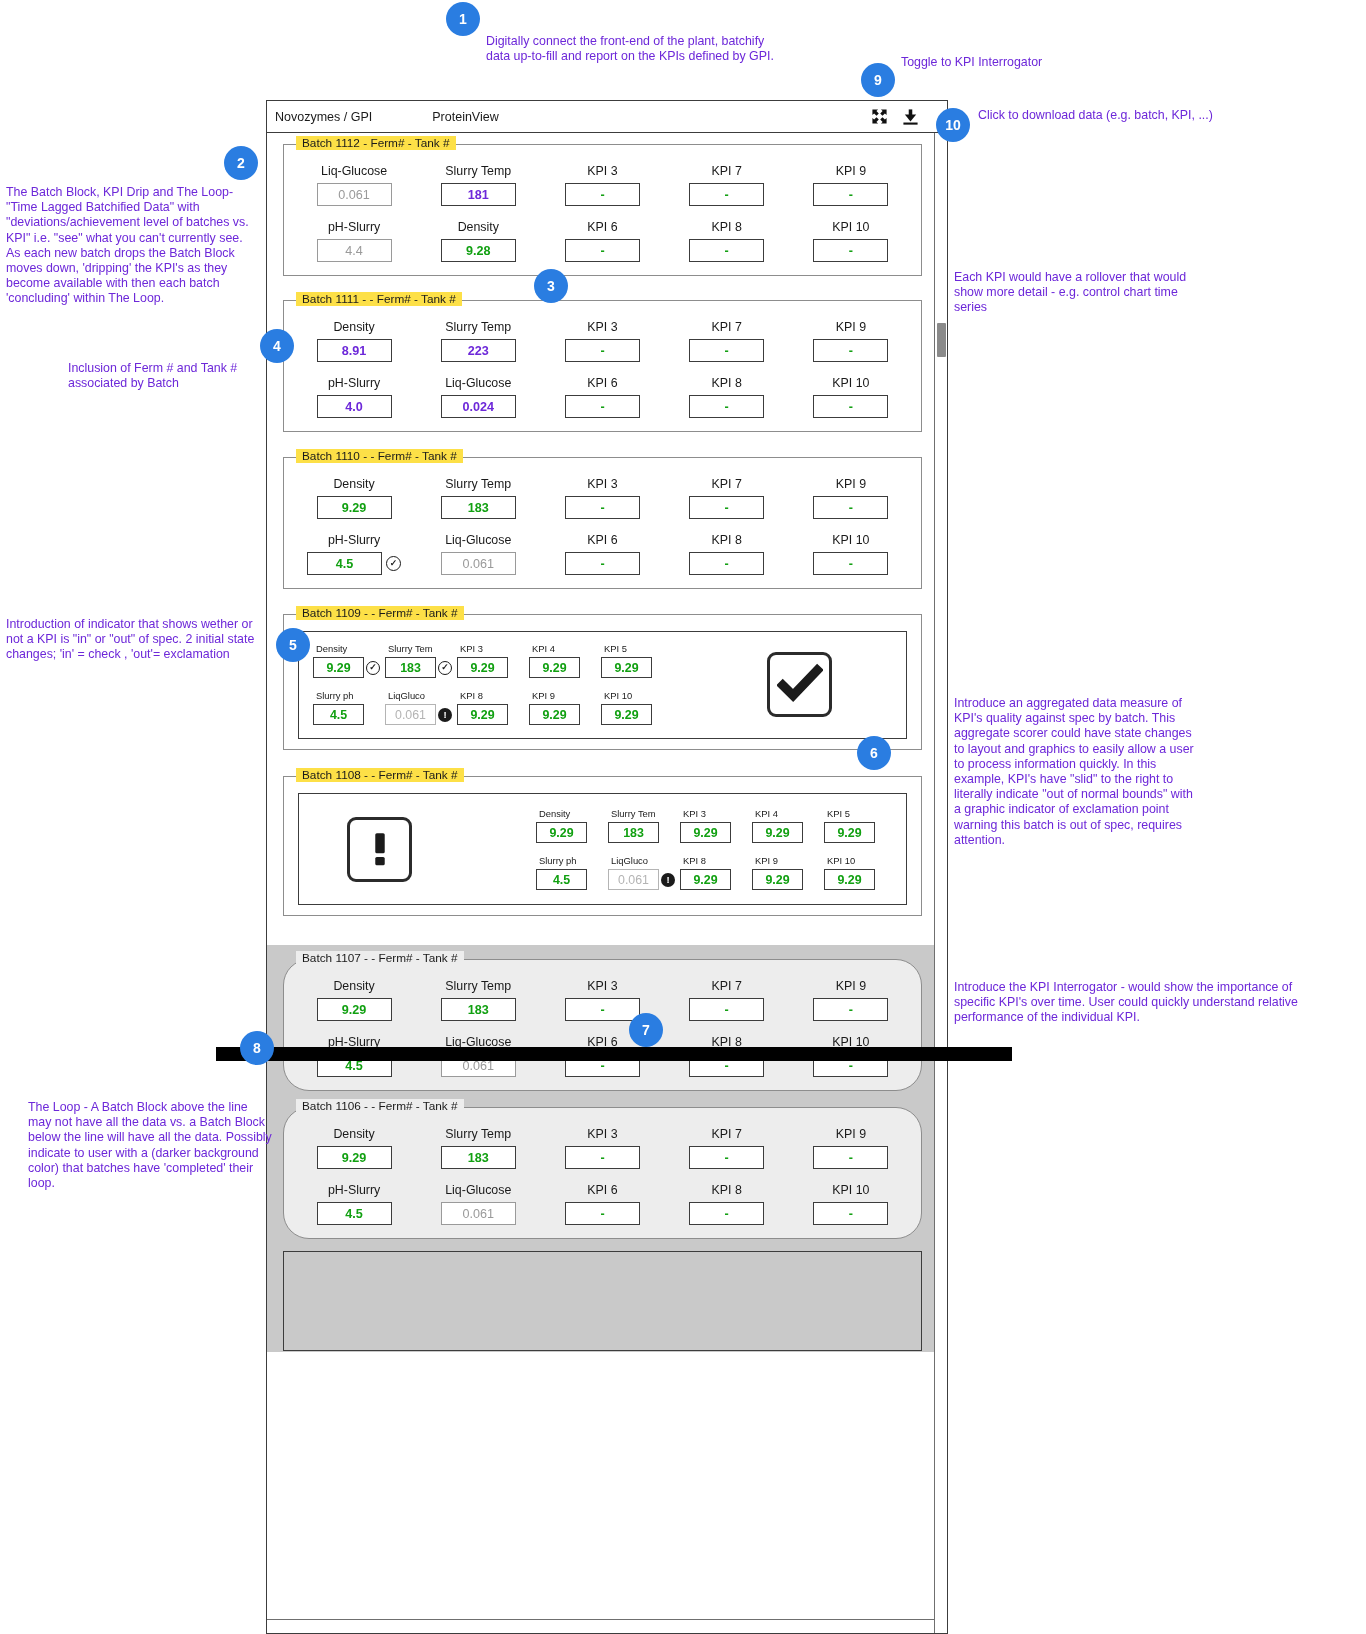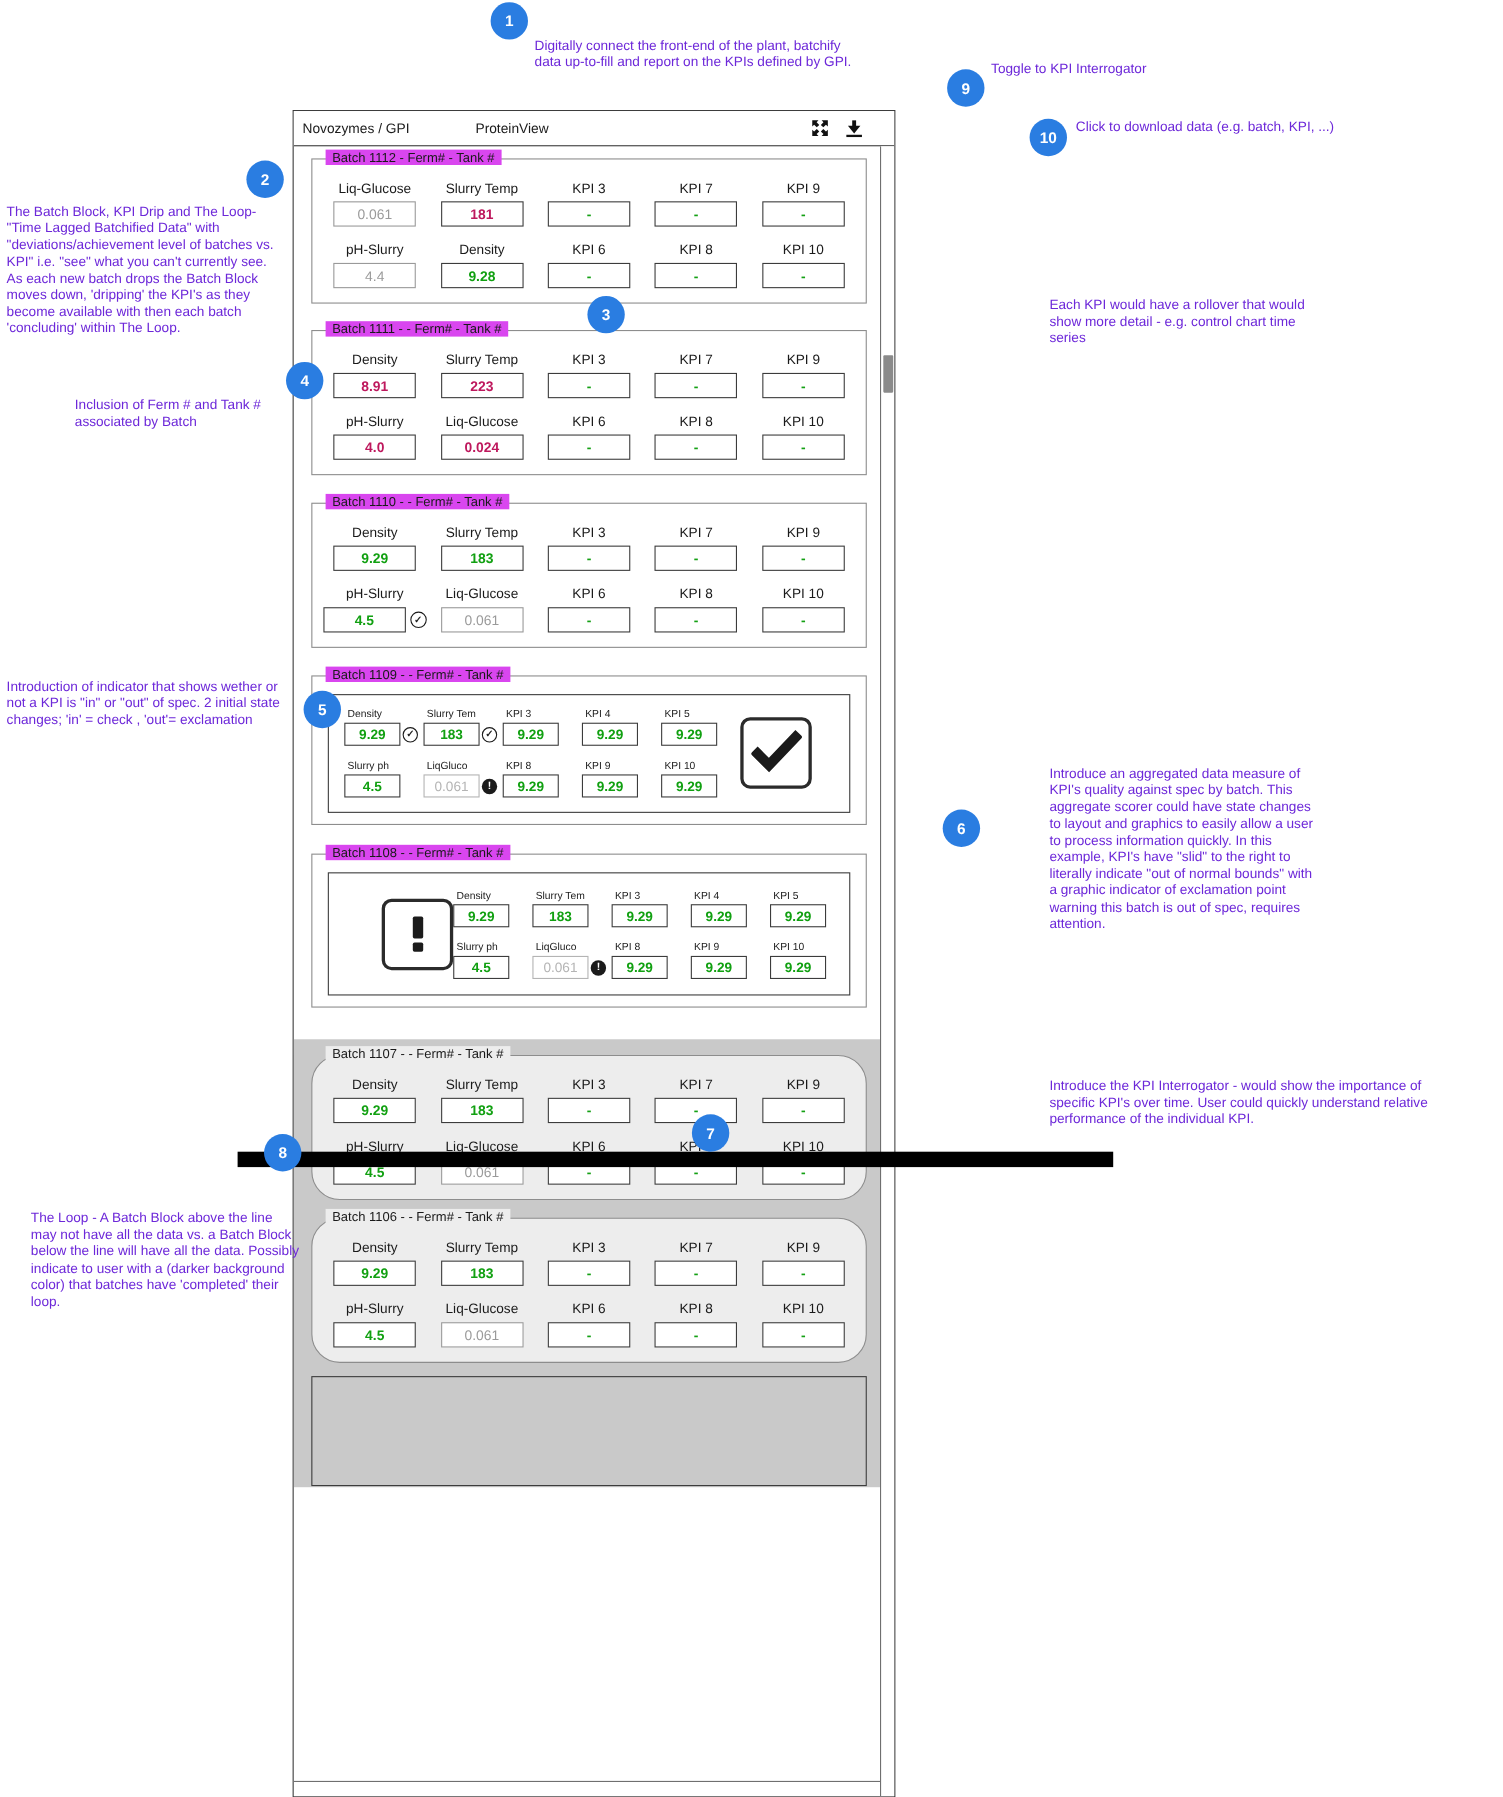--- a/index.html
+++ b/index.html
@@ -33,21 +33,21 @@
     font-size: 12.4px;
     line-height: 15.2px;
     color: #6d28d9;
     z-index: 30;
   }
 
   
   #app-window {
     position: absolute;
     left: 266px; top: 100px;
-    width: 548px; height: 1534px;
+    width: 682px; height: 1534px;
     border: 1.5px solid #3c3c3c;
     background: #ffffff;
     overflow: hidden;
     text-align: right;
   }
   #app-header {
     height: 32px;
     border-bottom: 1.5px solid #3c3c3c;
     display: flex;
     align-items: center;
@@ -89,21 +89,21 @@
   
   .batch {
     position: relative;
     margin: 11px 12px 0 16px;
     border: 1.5px solid #8d8d8d;
     padding: 13px 8px 13px 8px;
   }
   .batch > .legend {
     position: absolute;
     top: -9px; left: 12px;
-    background: #d946ef;
+    background: #fde047;
     padding: 0 6px;
     font-size: 11.8px;
     color: #1a1a1a;
     white-space: nowrap;
   }
   .batch.completed { background: #ededed; border-radius: 26px; }
   .batch.completed > .legend { background: #ededed; }
 
   .kpi-grid {
     display: grid;
@@ -125,21 +125,21 @@
   .kpi-boxwrap { display: flex; align-items: center; gap: 4px; }
   .kpi-box {
     width: 75px; height: 23px;
     border: 1.2px solid #3c3c3c;
     background: #fff;
     display: flex; align-items: center; justify-content: center;
     font-size: 12.6px;
     font-weight: bold;
   }
   .kpi-box.v-green { color: #11a011; }
-  .kpi-box.v-red   { color: #be185d; }
+  .kpi-box.v-red   { color: #6d28d9; }
   .kpi-box.v-gray  { color: #9a9a9a; font-weight: normal; border-color: #9a9a9a; }
   .kpi-box.v-dash  { color: #14a014; font-weight: bold; }
 
   
   .badge {
     width: 15px; height: 15px; flex: 0 0 15px;
     border-radius: 50%;
     background: #1b1b1b;
     color: #fff;
     font-size: 10px;

